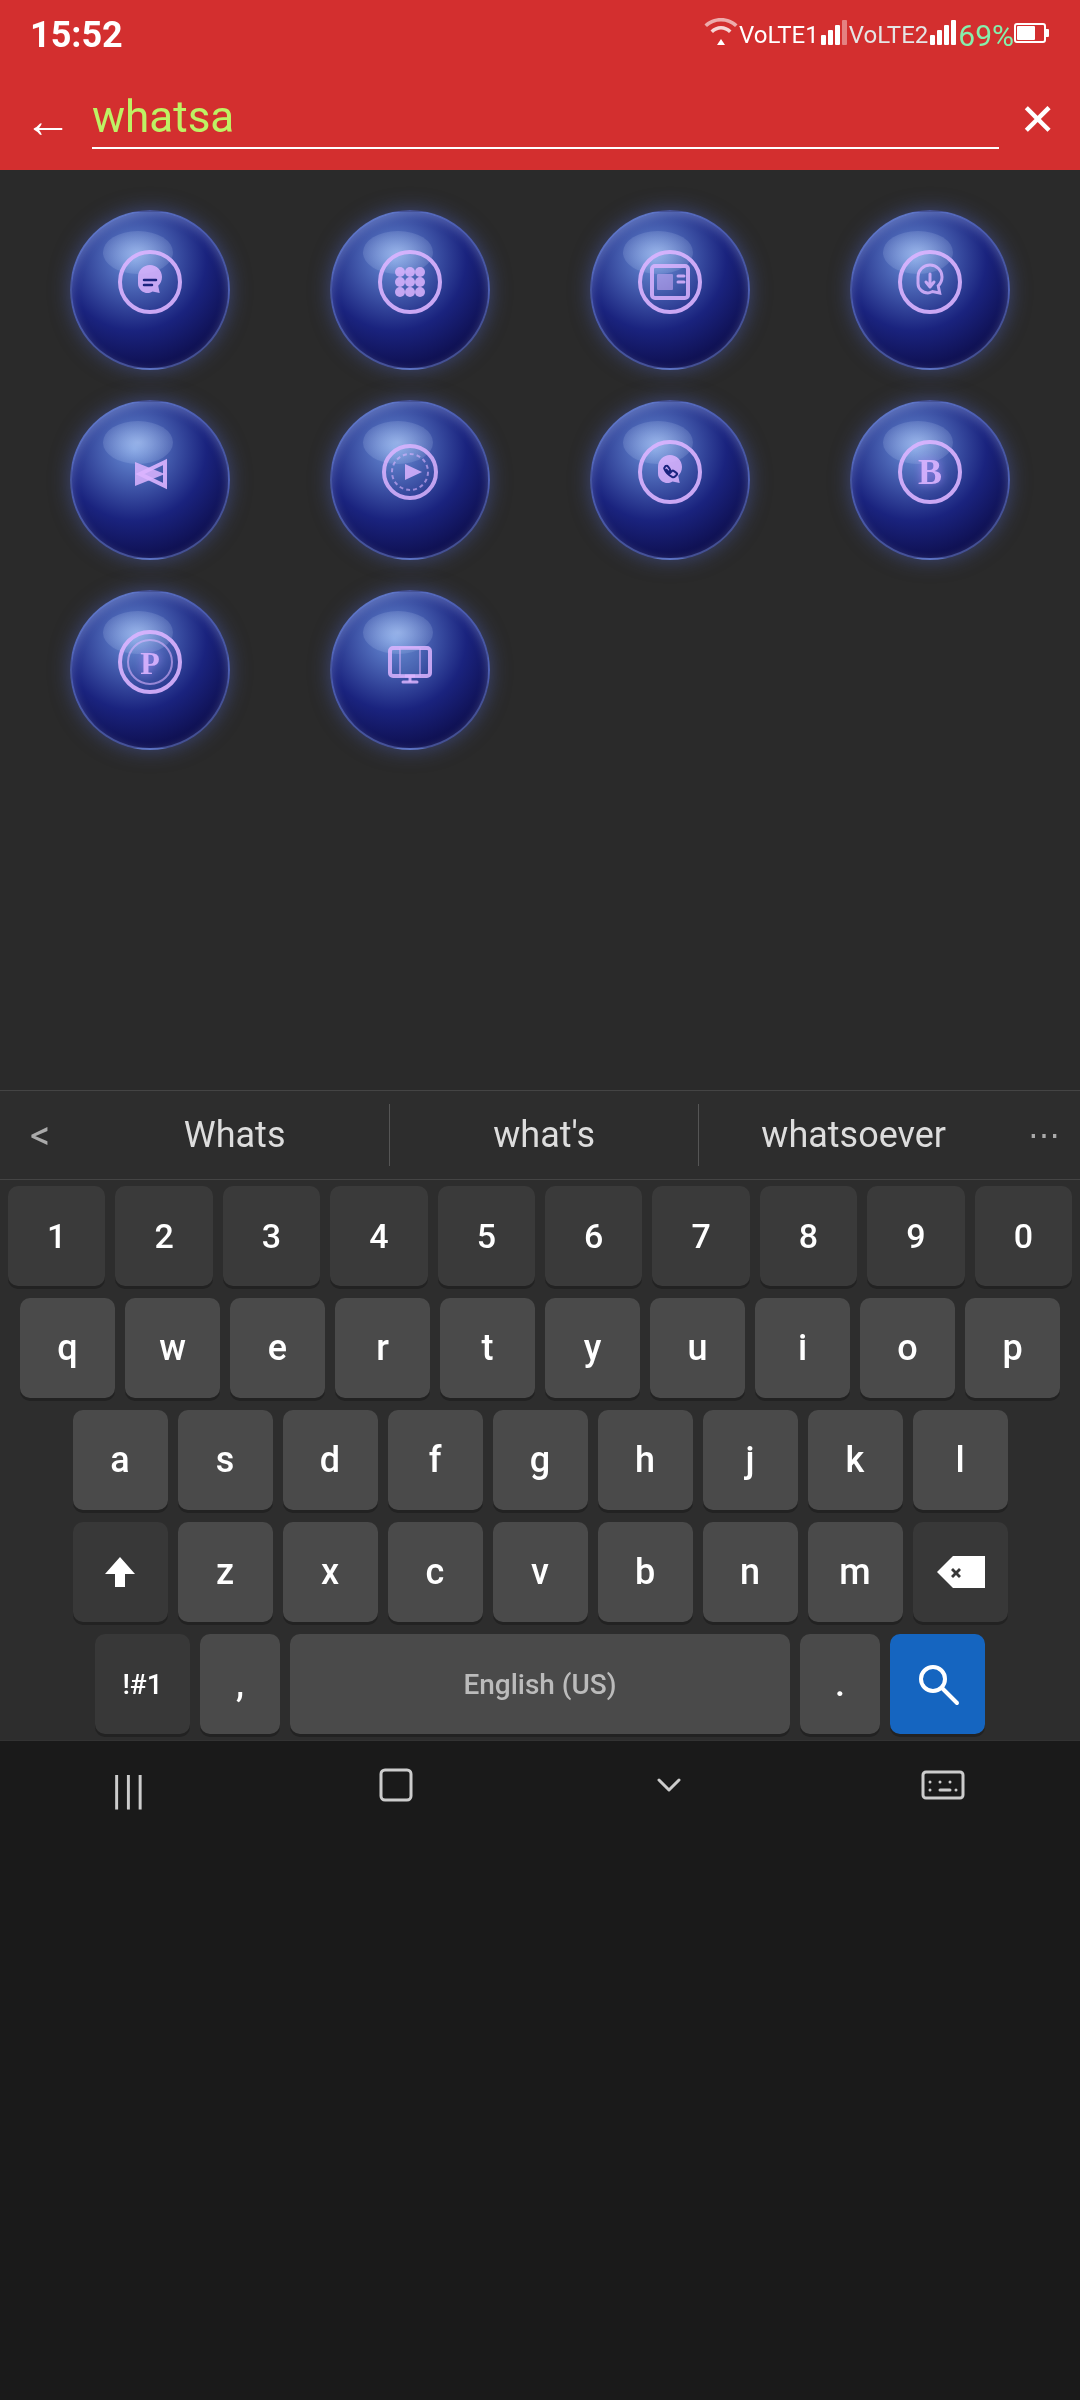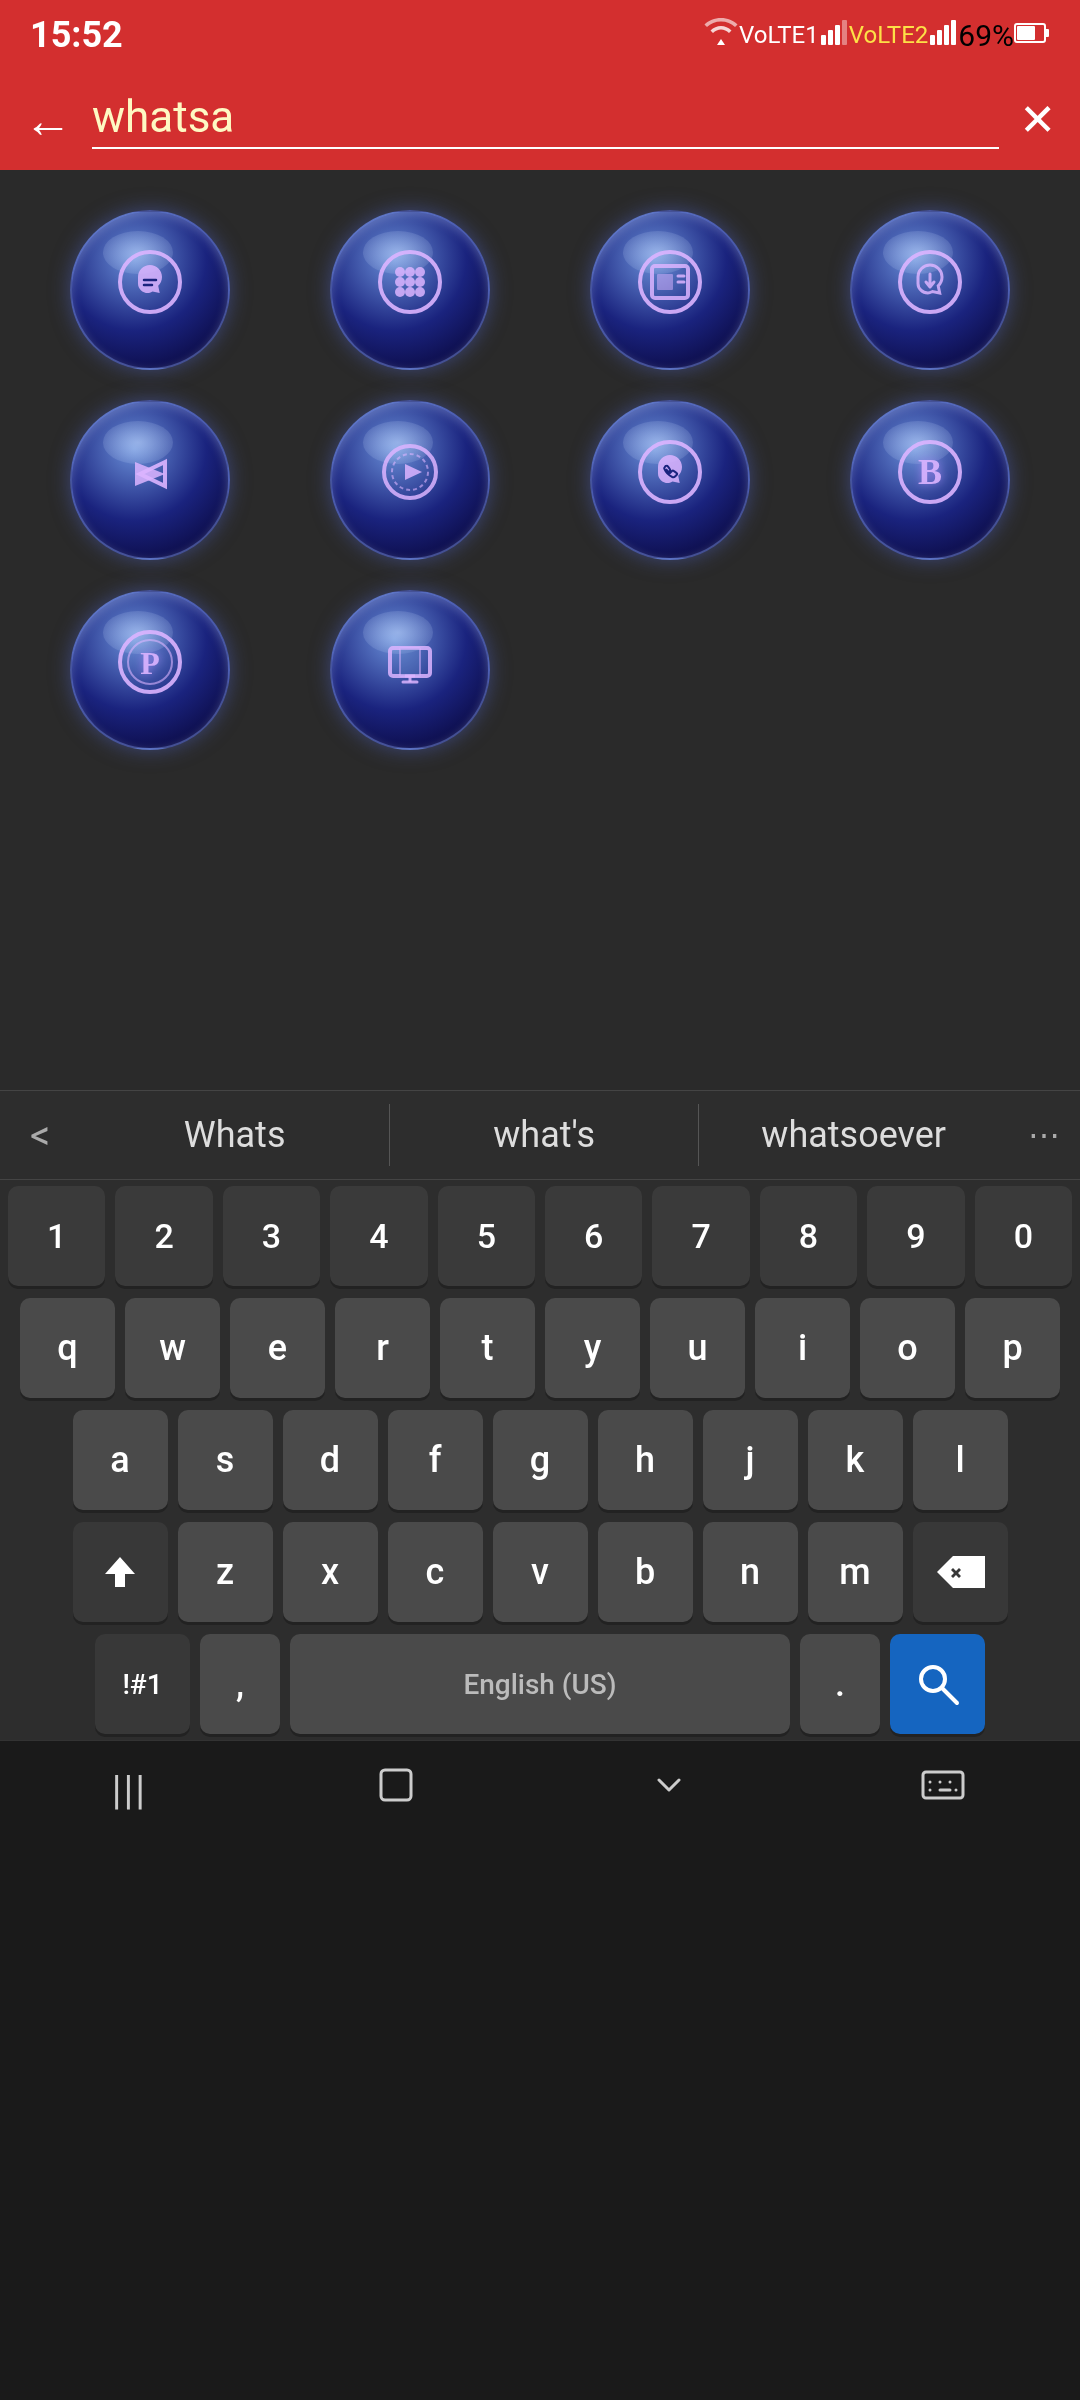--- a/index.html
+++ b/index.html
@@ -43,21 +43,21 @@
       padding: 0 24px;
       gap: 20px;
     }
     .back-icon {
       color: white;
       font-size: 48px;
       cursor: pointer;
     }
     .search-input-area {
       flex: 1;
-      color: #fef9c3;
+      color: #bef264;
       font-size: 44px;
       border-bottom: 2px solid white;
       padding-bottom: 4px;
     }
     .clear-icon {
       color: white;
       font-size: 44px;
       cursor: pointer;
     }
 
@@ -251,30 +251,30 @@
     </span>
     <span style="font-size:24px; color:white;">VoLTE1</span>
     <span>
       <svg width="30" height="30" viewBox="0 0 30 30" fill="white">
         <rect x="2" y="18" width="5" height="10" rx="1"></rect>
         <rect x="9" y="13" width="5" height="15" rx="1"></rect>
         <rect x="16" y="8" width="5" height="20" rx="1"></rect>
         <rect x="23" y="3" width="5" height="25" rx="1" fill-opacity="0.4"></rect>
       </svg>
     </span>
-    <span style="font-size:24px; color:#fde047;">VoLTE2</span>
+    <span style="font-size:24px; color:#e5e5e5;">VoLTE2</span>
     <span>
       <svg width="30" height="30" viewBox="0 0 30 30" fill="white">
         <rect x="2" y="18" width="5" height="10" rx="1"></rect>
         <rect x="9" y="13" width="5" height="15" rx="1"></rect>
         <rect x="16" y="8" width="5" height="20" rx="1"></rect>
         <rect x="23" y="3" width="5" height="25" rx="1"></rect>
       </svg>
     </span>
-    <span style="font-size:30px; color:#000000;">69%</span>
+    <span style="font-size:30px; color:#86efac;">69%</span>
     <span>
       <svg width="36" height="24" viewBox="0 0 36 24" fill="none">
         <rect x="1" y="3" width="30" height="18" rx="2" stroke="white" stroke-width="2"></rect>
         <rect x="31" y="8" width="4" height="8" rx="1" fill="white"></rect>
         <rect x="3" y="5" width="18" height="14" rx="1" fill="white"></rect>
       </svg>
     </span>
   </div>
 </div>
 

